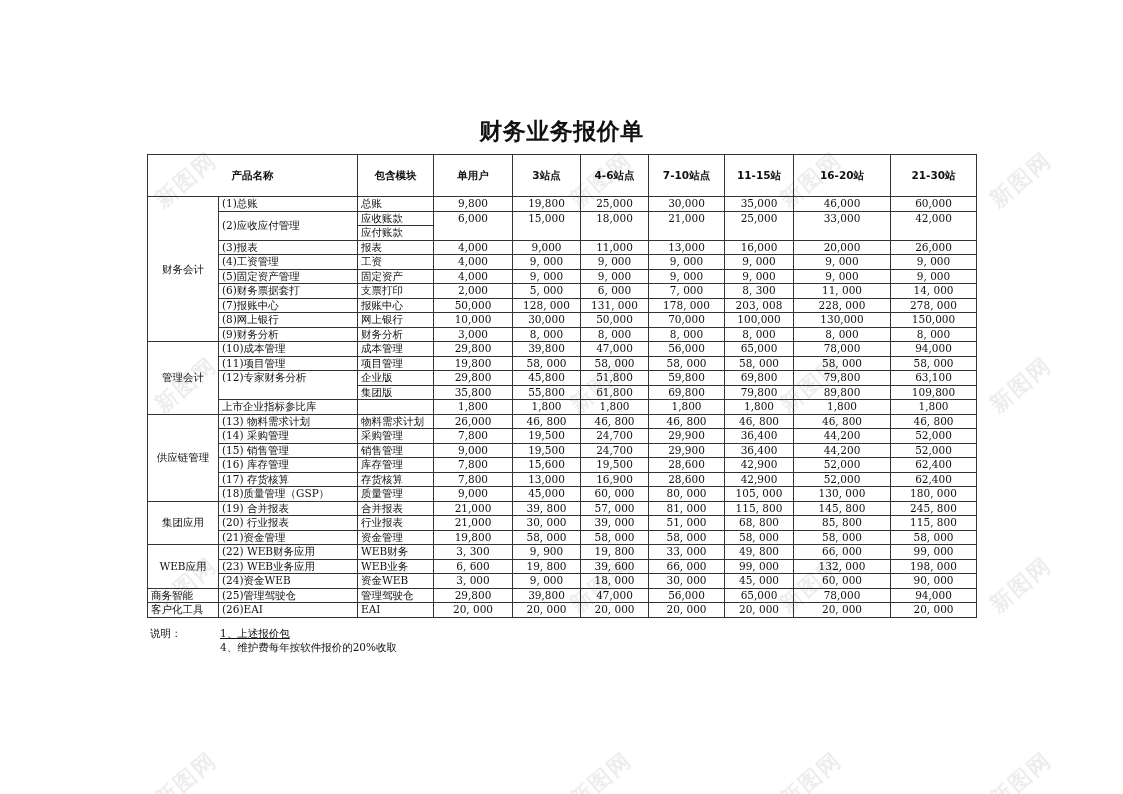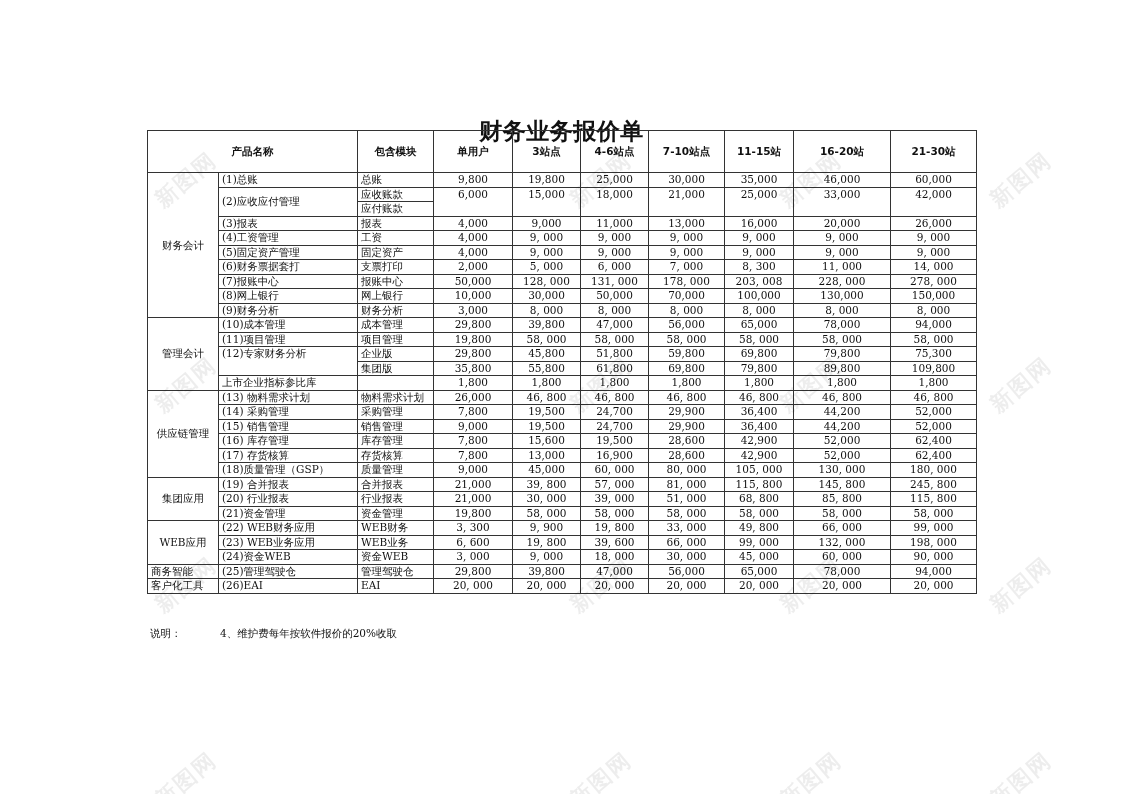--- a/index.html
+++ b/index.html
@@ -1,20 +1,20 @@
 <!DOCTYPE html>
 <html><head>
 <meta charset="utf-8">
 <style>
   html, body { margin:0; padding:0; background:#ffffff; }
   body { width:1123px; height:794px; position:relative; overflow:hidden;
          font-family:"DejaVu Serif","Liberation Serif",serif; color:#111; }
   .title { position:absolute; left:0; width:1123px; top:116px; text-align:center;
            font-family:"DejaVu Sans","Liberation Sans",sans-serif; font-weight:bold; font-size:23px; letter-spacing:0.5px; }
-  table.quote { position:absolute; left:147px; top:130px; border-collapse:collapse; table-layout:fixed; width:829px;padding-left:36px; }
+  table.quote { position:absolute; left:147px; top:154px; border-collapse:collapse; table-layout:fixed; width:829px;padding-left:36px; }
   table.quote td, table.quote th { border:1px solid #333; padding:0 3px; font-size:10.5px; line-height:13px; height:13.5px; white-space:nowrap; overflow:hidden; }
   table.quote th { height:41px; font-family:"DejaVu Sans","Liberation Sans",sans-serif; font-weight:bold; font-size:10.5px; text-align:center; vertical-align:middle; }
   td.cat { text-align:center; vertical-align:middle; }
   td.num { text-align:center; vertical-align:top; }
   td.name { text-align:left; vertical-align:top; }
   td.mod { text-align:left; }
   td.left-cat { text-align:left; }
   .notes { position:absolute; left:150px; top:626px; font-size:10.5px; line-height:14px; }
   .notes .label { position:absolute; left:0; top:0; width:60px; }
   .notes .items { position:absolute; left:70px; top:0; width:600px; }
@@ -183,21 +183,21 @@
       </tr>
       <tr>
         <td class="name" rowspan="2">(12)专家财务分析</td>
         <td class="mod">企业版</td>
         <td class="num">29,800</td>
         <td class="num">45,800</td>
         <td class="num">51,800</td>
         <td class="num">59,800</td>
         <td class="num">69,800</td>
         <td class="num">79,800</td>
-        <td class="num">75,300</td>
+        <td class="num">63,100</td>
       </tr>
       <tr>
         <td class="mod">集团版</td>
         <td class="num">35,800</td>
         <td class="num">55,800</td>
         <td class="num">61,800</td>
         <td class="num">69,800</td>
         <td class="num">79,800</td>
         <td class="num">89,800</td>
         <td class="num">109,800</td>
@@ -371,20 +371,21 @@
         <td class="num">20, 000</td>
         <td class="num">20, 000</td>
         <td class="num">20, 000</td>
       </tr>
     </tbody>
 </table>
 
 <div class="notes">
   <div class="label">说明：</div>
   <div class="items">
+    <div class="item u">1、上述报价包</div>
     <div class="item">4、维护费每年按软件报价的20%收取</div>
   </div>
 </div>
 
 <div id="wm-layer">
     <div class="wm" style="left:150px;top:165px;">新图网</div>
     <div class="wm" style="left:565px;top:165px;">新图网</div>
     <div class="wm" style="left:775px;top:165px;">新图网</div>
     <div class="wm" style="left:985px;top:165px;">新图网</div>
     <div class="wm" style="left:150px;top:370px;">新图网</div>

